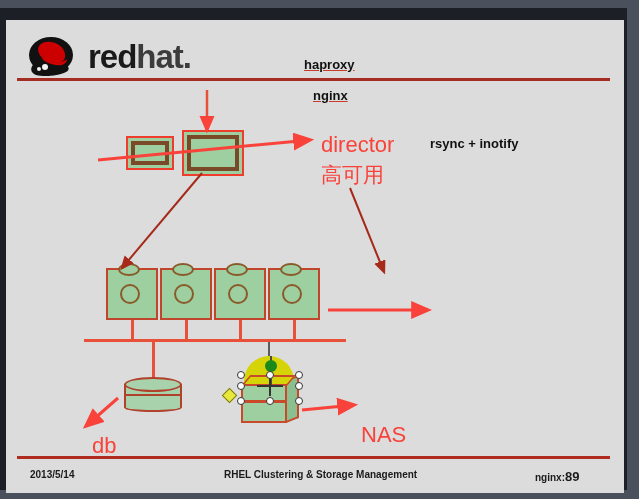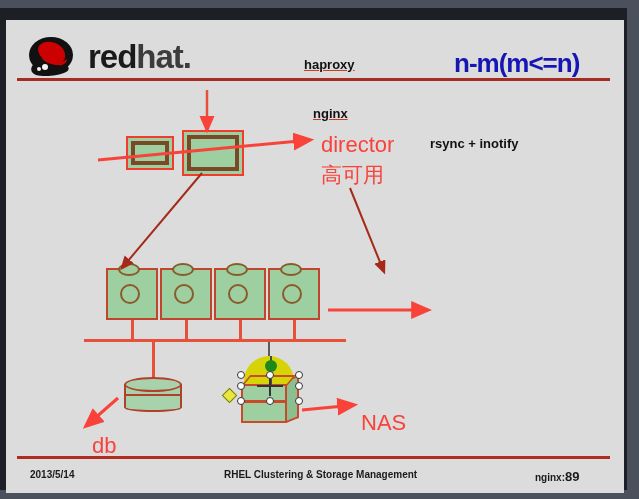--- a/index.html
+++ b/index.html
@@ -59,21 +59,21 @@
   .hdr-note {
     position: absolute;
     font-size: 13px;
     font-weight: 700;
     color: #111;
     text-decoration: underline;
     text-decoration-color: #c83c28;
     white-space: nowrap;
   }
   #note-haproxy { left: 298px; top: 37px; }
-  #note-nginx   { left: 307px; top: 68px; margin-top: 18px; }
+  #note-nginx   { left: 307px; top: 68px; }
   #note-rsync {
     position: absolute;
     left: 424px; top: 104px;
     font-size: 13px;
     font-weight: 700;
     color: #111;
     white-space: nowrap;
     margin-top: 12px;
   }
   #note-formula {
@@ -99,21 +99,21 @@
   
   .annot {
     position: absolute;
     color: #f9423a;
     font-size: 22px;
     white-space: nowrap;
   }
   #lbl-director { left: 315px; top: 112px; }
   #lbl-gaokeyong { left: 315px; top: 141px; font-size: 21px; }
   #lbl-jigers { left: 432px; top: 281px; font-size: 21px; }
-  #lbl-nas { left: 355px; top: 390px; }
+  #lbl-nas { left: 355px; top: 402px; }
   #lbl-db  { left: 86px;  top: 413px; }
 
   
   .screenbox {
     position: absolute;
     box-sizing: border-box;
     border: 2px solid #ef3c2d;
     background: #9dcfa0;
   }
   .screenbox .inner {
@@ -317,21 +317,20 @@
           <path d="M17 22 C22 27 30 30 38 29 C41 28 43 26 43 23 C40 26 34 27 28 25 Z" fill="#cc0000"></path>
           <circle cx="21" cy="31" r="3" fill="#f2f2f2"></circle>
           <circle cx="15" cy="33" r="2" fill="#f2f2f2"></circle>
         </svg>
         <div id="logo-text"><span class="red">red</span><span>hat.</span></div>
       </div>
 
       <div class="hdr-note" id="note-haproxy">haproxy</div>
       <div class="hdr-note" id="note-nginx">nginx</div>
       <div id="note-rsync">rsync + inotify</div>
-      <div id="note-formula">n-m(m&lt;=n)</div>
 
       <div class="rule" id="rule-top"></div>
       <div class="rule" id="rule-bottom"></div>
 
       <div class="screenbox" id="mon1">
           <div class="inner"></div>
         </div>
       <div class="screenbox" id="mon2">
           <div class="inner"></div>
         </div>

